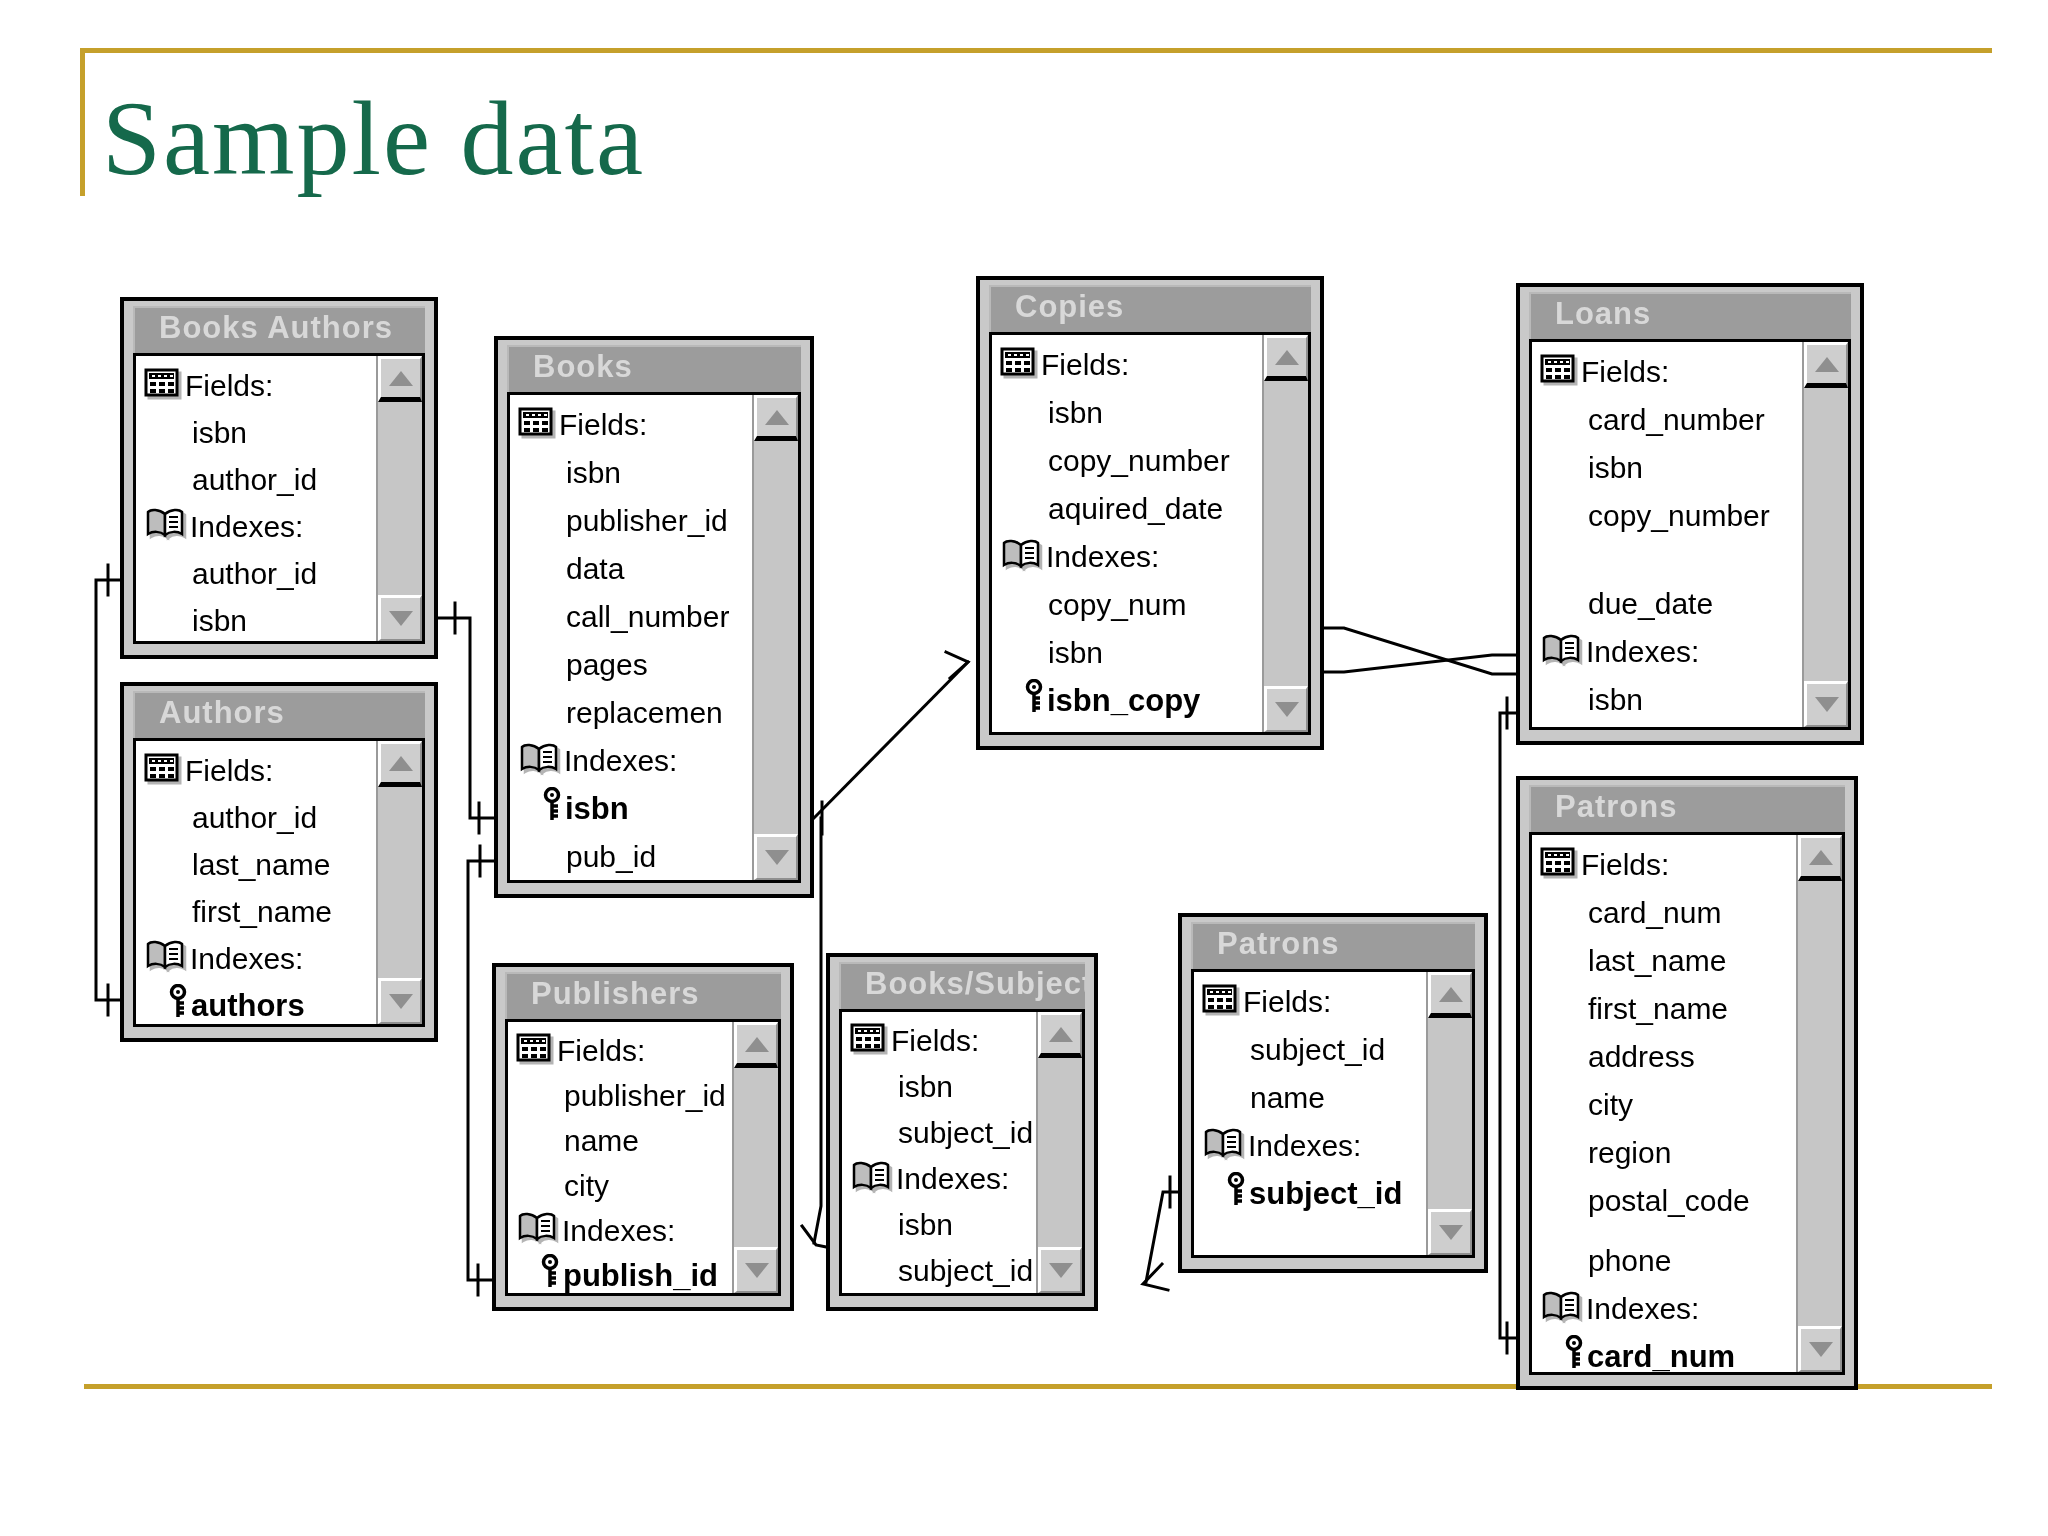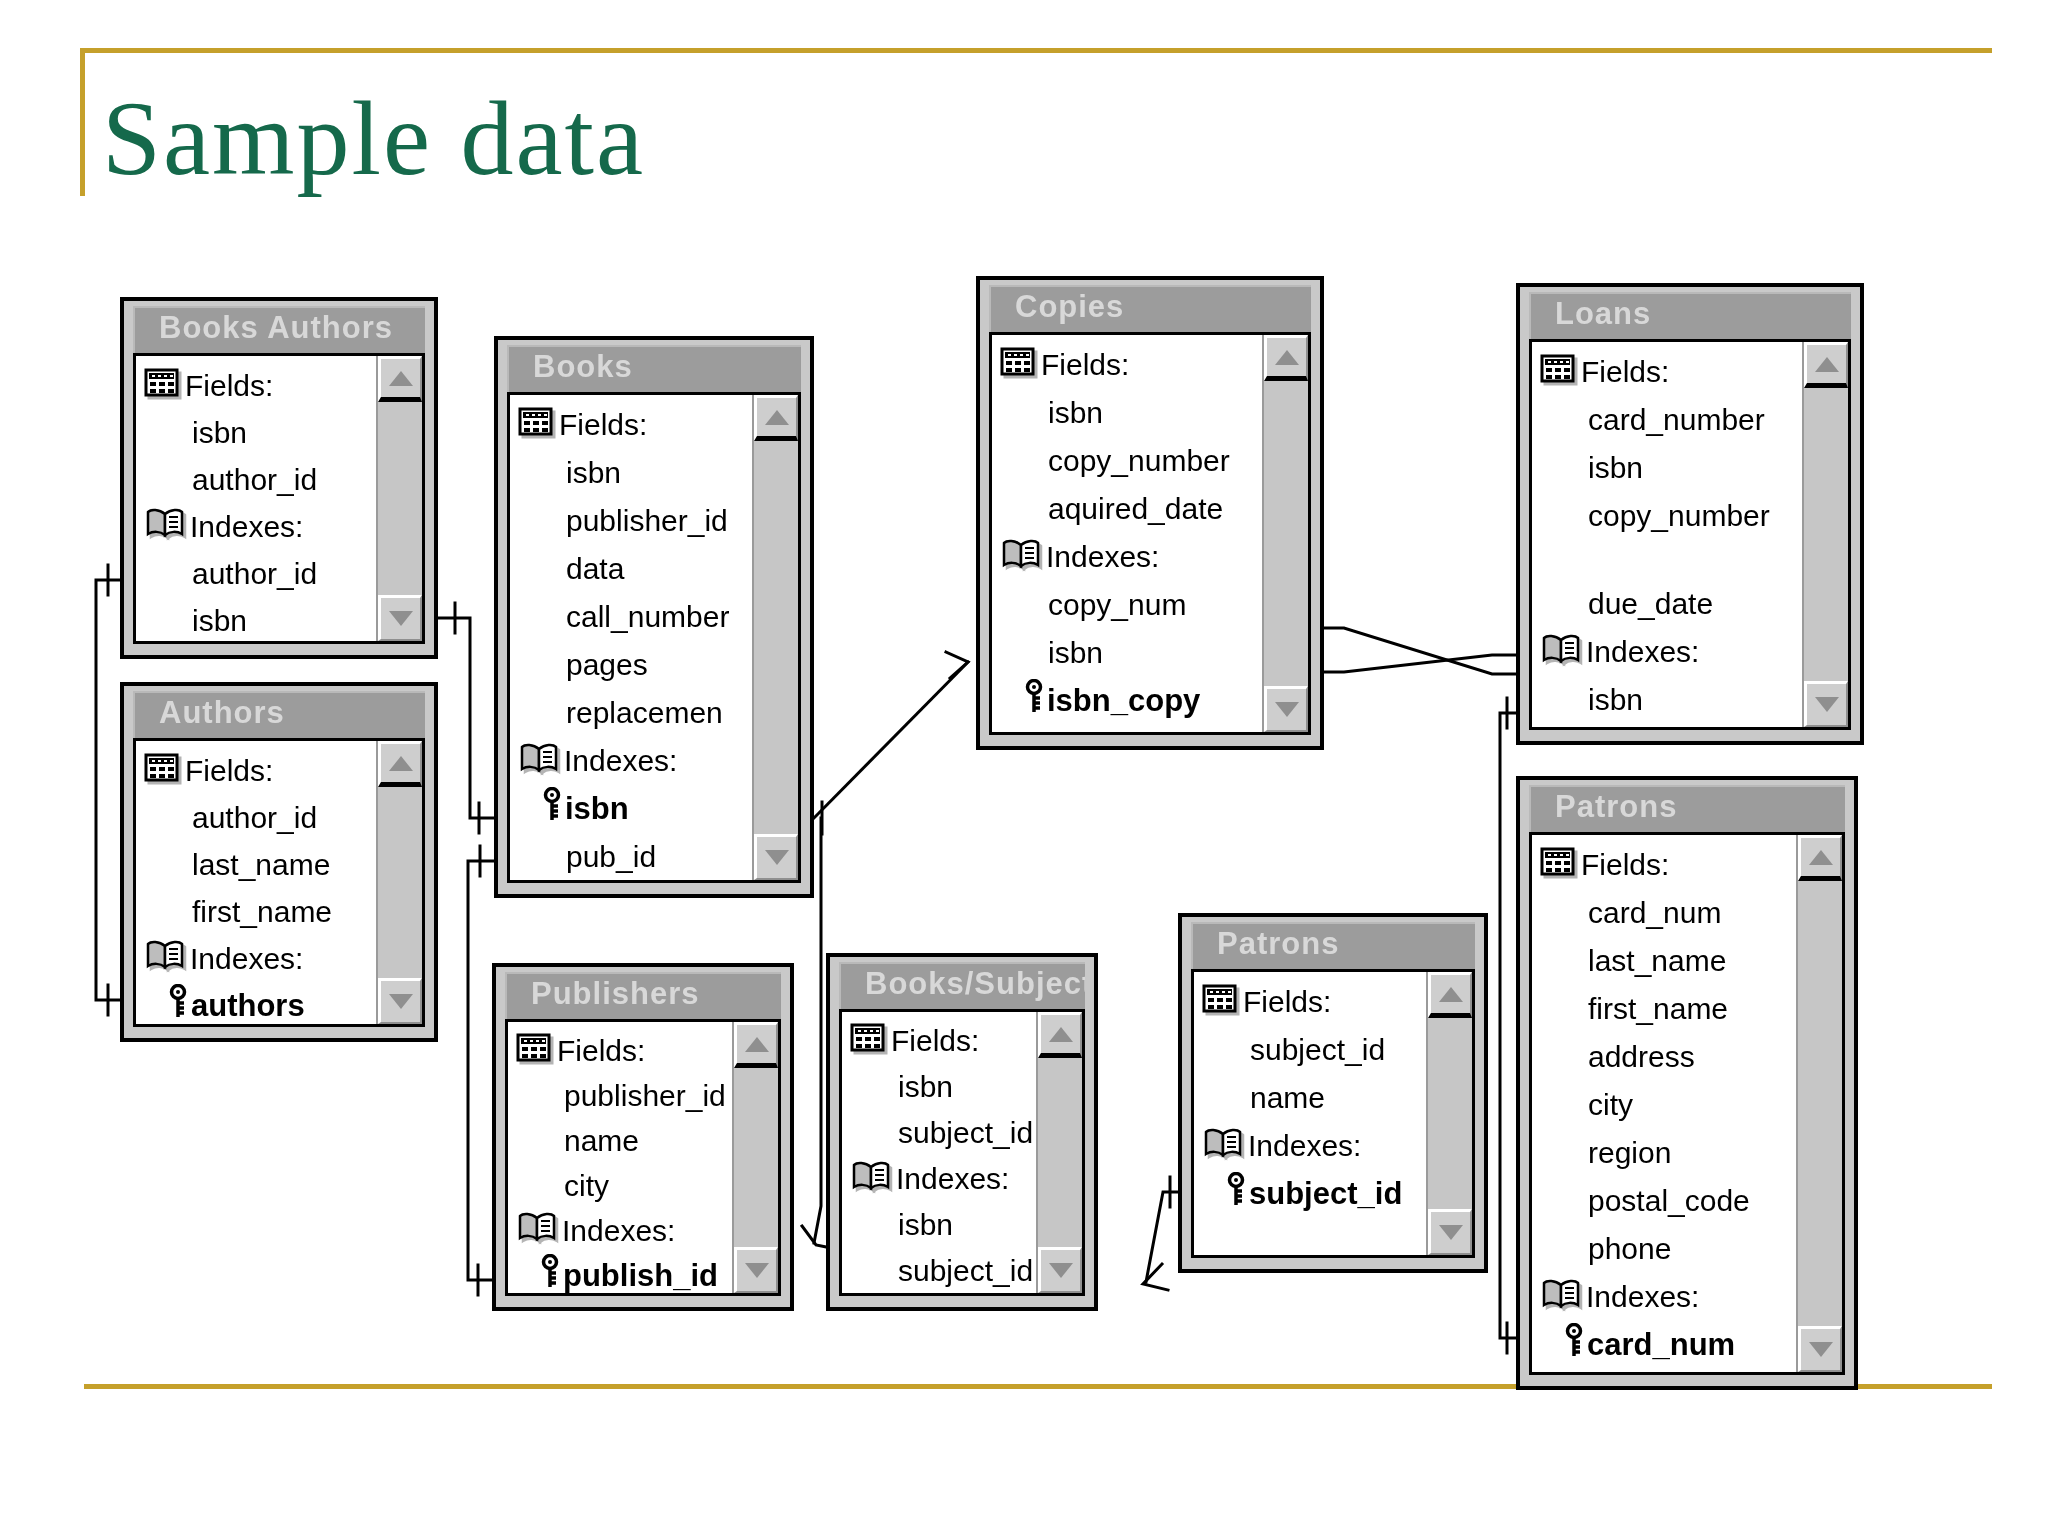--- a/index.html
+++ b/index.html
@@ -693,21 +693,21 @@
           </div>
           <div class="row field" style="height: 48px;">
             <span>city</span>
           </div>
           <div class="row field" style="height: 48px;">
             <span>region</span>
           </div>
           <div class="row field" style="height: 48px;">
             <span>postal_code</span>
           </div>
-          <div class="row field" style="height: 48px;">
+          <div class="row field" style="height: 48px; margin-top: 12px;">
             <span>phone</span>
           </div>
           <div class="row section" style="height: 48px;">
             <span class="icon"><svg width="42" height="32" viewBox="0 0 42 32">
                 <path d="M21 7 C15 2 7 2 4 5 L4 27 C9 24 16 24 21 28 Z" fill="#bdbdbd" stroke="#000" stroke-width="2.5"></path>
                 <path d="M21 7 C27 2 35 2 38 5 L38 27 C33 24 26 24 21 28 Z" fill="#fff" stroke="#000" stroke-width="2.5"></path>
                 <g stroke="#000" stroke-width="2">
                   <path d="M25 10 h9"></path>
                   <path d="M25 15 h9"></path>
                   <path d="M25 20 h9"></path>

